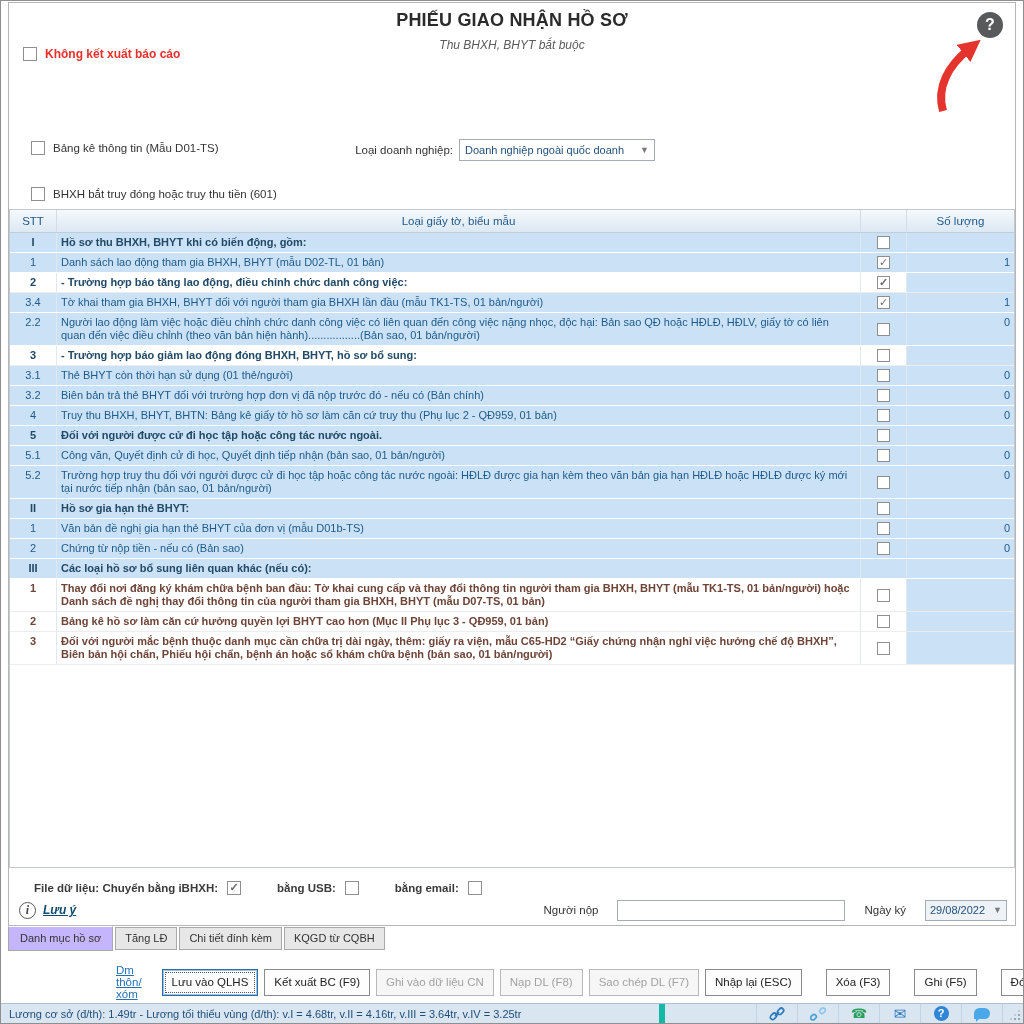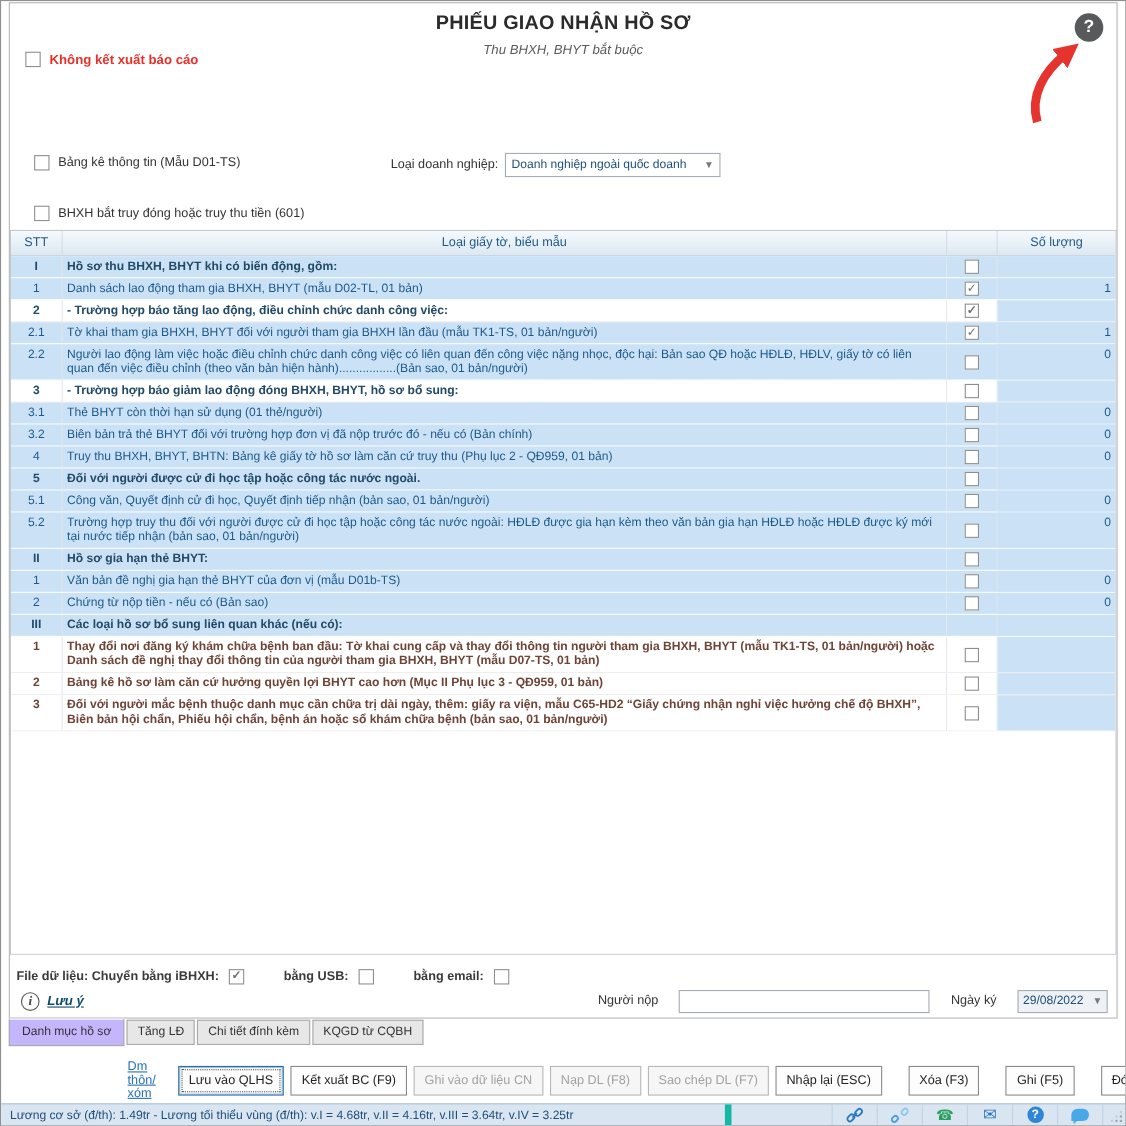--- a/index.html
+++ b/index.html
@@ -56,21 +56,21 @@
   .trow.white .c-chk { background: #fff; }
   .trow .c-qty { background: #cbe2f6; text-align: right; }
   .trow.section { font-weight: bold; color: #224a66; }
   .trow.alert { font-weight: bold; color: #6e4437; }
   .c-stt { text-align: center; }
   .c-doc { line-height: 13px; }
   .c-chk { text-align: center; display: flex; align-items: center; justify-content: center; }
   .tfiller { flex: 1; background: #fff; }
 
   
-  .file-row { position: absolute; left: 6px; bottom: 30px; display: flex; align-items: center; gap: 9px;
+  .file-row { position: absolute; left: 25px; bottom: 30px; display: flex; align-items: center; gap: 9px;
               font-size: 11.5px; font-weight: bold; color: #3a3a3a; }
   .file-row .gap { width: 18px; }
   .note-row { position: absolute; left: 10px; right: 8px; bottom: 3px; height: 24px;
               display: flex; align-items: center; }
   .info-ic { width: 17px; height: 17px; border: 1.5px solid #555; border-radius: 50%;
              text-align: center; font-family: "Liberation Serif", serif; font-style: italic;
              font-weight: bold; font-size: 12px; line-height: 15px; color: #444; margin-right: 7px; }
   .note-link { font-size: 12px; font-style: italic; font-weight: bold; color: #0c4a6e;
                text-decoration: underline; cursor: pointer; }
   .signer { margin-left: auto; display: flex; align-items: center; gap: 19px; }
@@ -190,21 +190,21 @@
           </div>
           <div class="trow white section">
             <div class="c-stt">2</div>
             <div class="c-doc">- Trường hợp báo tăng lao động, điều chỉnh chức danh công việc:</div>
             <div class="c-chk">
               <span class="cb checked"></span>
             </div>
             <div class="c-qty"></div>
           </div>
           <div class="trow blue normal">
-            <div class="c-stt">2.1</div>
+            <div class="c-stt">3.4</div>
             <div class="c-doc">Tờ khai tham gia BHXH, BHYT đối với người tham gia BHXH lần đầu (mẫu TK1-TS, 01 bản/người)</div>
             <div class="c-chk">
               <span class="cb checked"></span>
             </div>
             <div class="c-qty">1</div>
           </div>
           <div class="trow blue normal">
             <div class="c-stt">2.2</div>
             <div class="c-doc">Người lao động làm việc hoặc điều chỉnh chức danh công việc có liên quan đến công việc nặng nhọc, độc hại: Bản sao QĐ hoặc HĐLĐ, HĐLV, giấy tờ có liên quan đến việc điều chỉnh (theo văn bản hiện hành).................(Bản sao, 01 bản/người)</div>
             <div class="c-chk">

